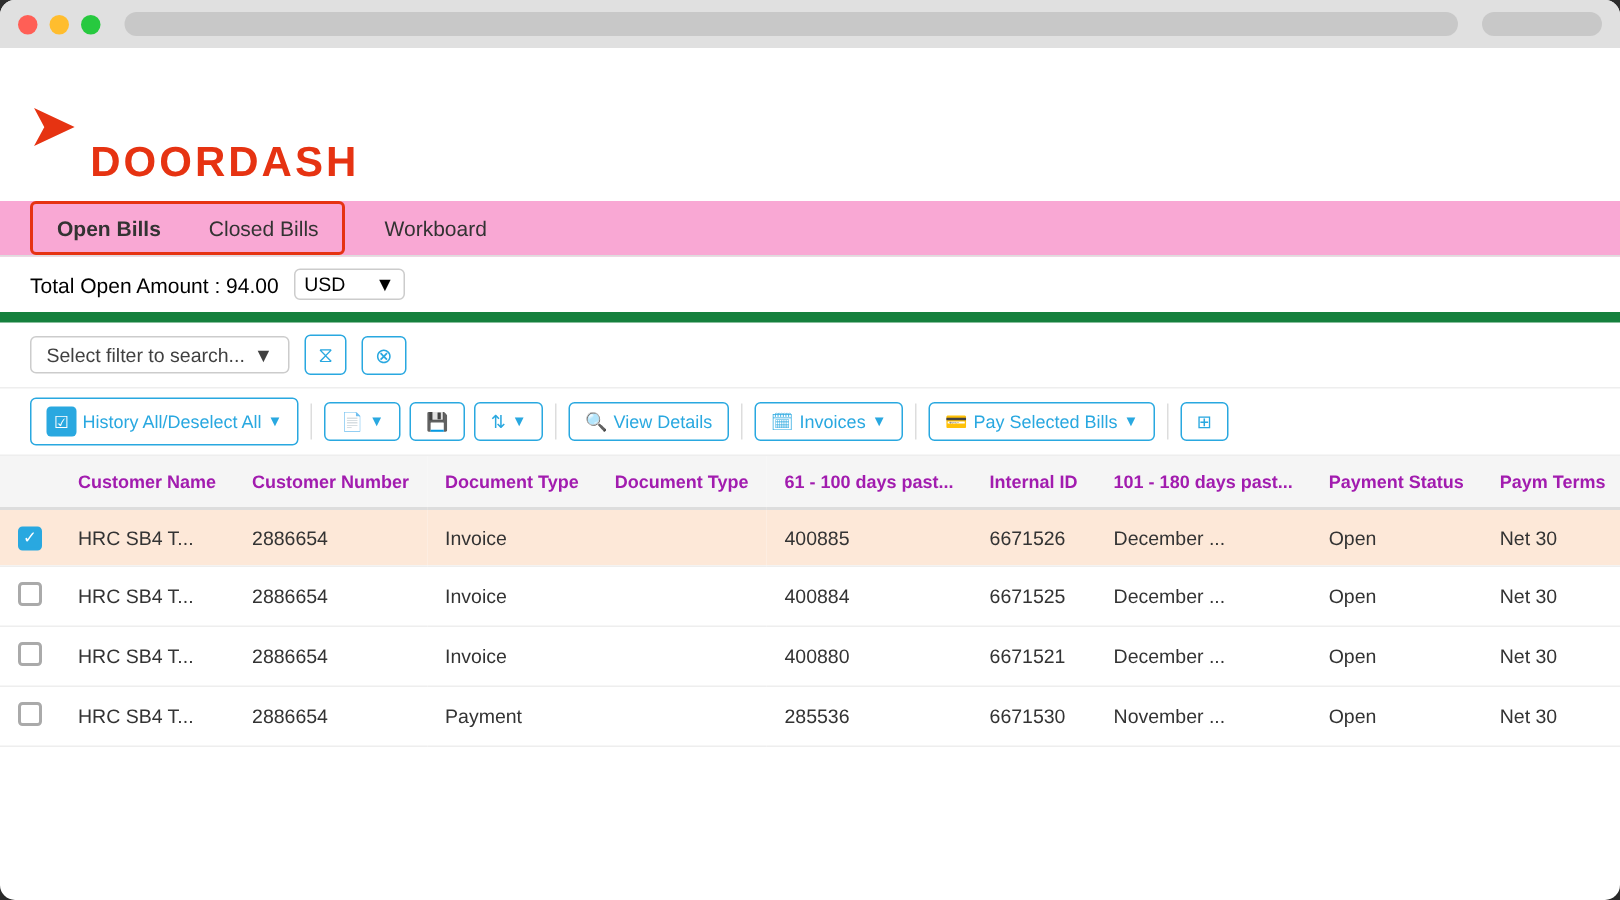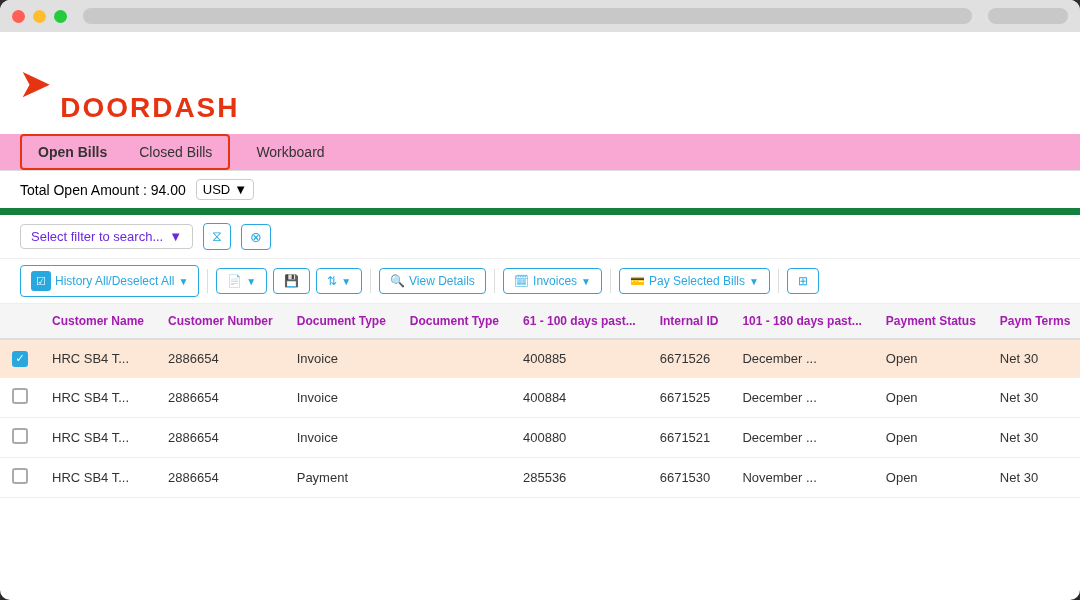--- a/index.html
+++ b/index.html
@@ -131,40 +131,40 @@
       border-bottom: 7px solid #15803d;
       flex-shrink: 0;
     }
     .currency-select {
       border: 1px solid #ccc;
       border-radius: 4px;
       padding: 2px 6px;
       font-size: 13px;
       display: flex;
       align-items: flex-end;
-      gap: 4px;
+      gap: 20px;
       cursor: pointer;
       background: #fff;
     }
     .filter-bar {
       padding: 8px 20px;
       display: flex;
       align-items: center;
       gap: 10px;
       border-bottom: 1px solid #eee;
       flex-shrink: 0;
     }
     .filter-input {
       display: flex;
       align-items: center;
       border: 1px solid #ccc;
       border-radius: 4px;
       padding: 4px 10px;
       font-size: 13px;
-      color: #6d28d9;
+      color: #404040;
       gap: 6px;
       cursor: pointer;
       background: #fff;
     }
     .filter-icon-btn {
       padding: 4px 8px;
       border: 1px solid #29a8e0;
       border-radius: 4px;
       cursor: pointer;
       color: #29a8e0;

